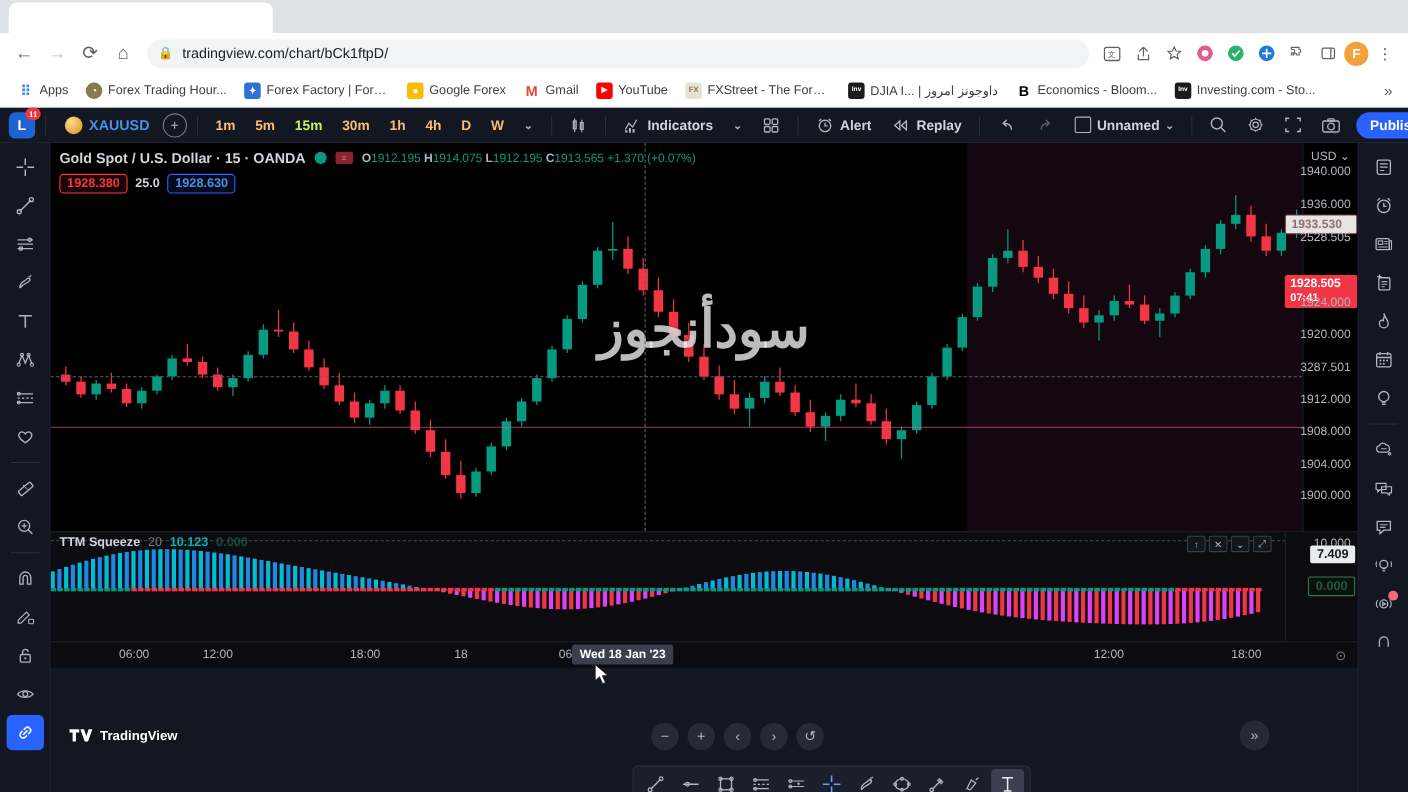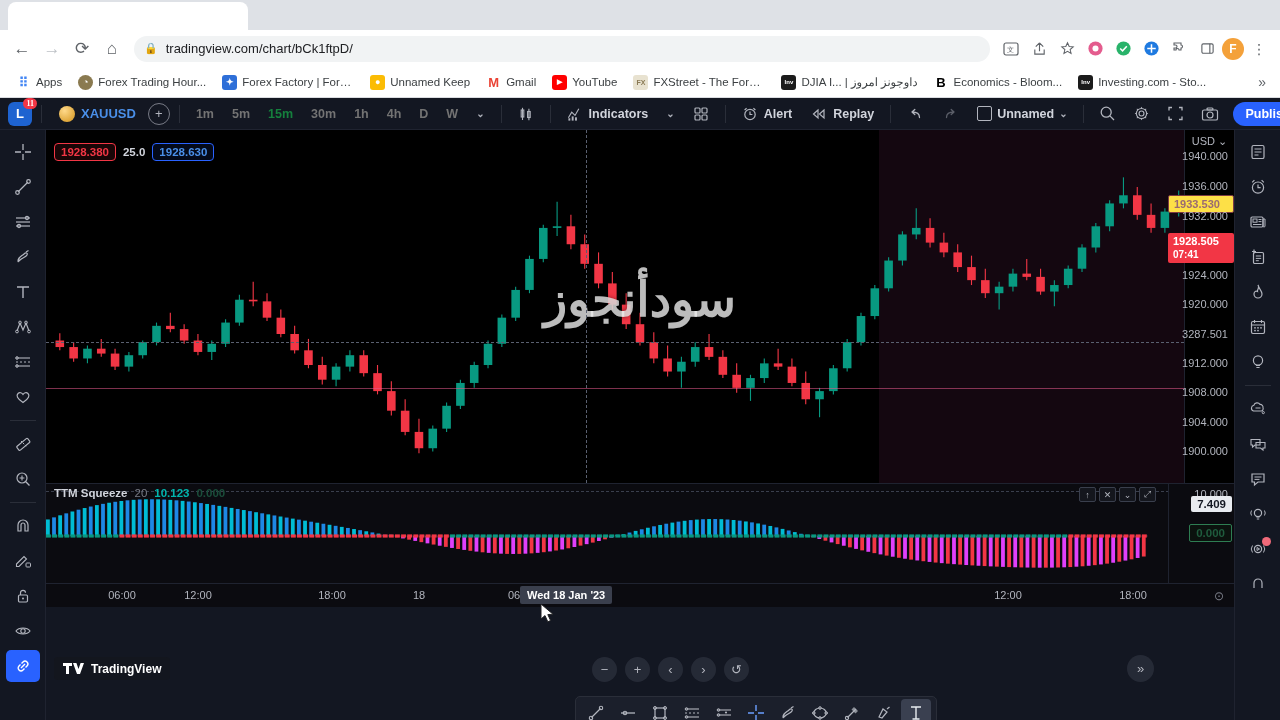--- a/index.html
+++ b/index.html
@@ -94,24 +94,24 @@
     width:16px;height:16px;border-radius:50%;
     background: radial-gradient(circle at 35% 30%, #ffd98a, #e0a83c 70%);
     flex:none;
   }
   .circle-btn {
     width:22px;height:22px;border-radius:50%;border:1.4px solid #787b86;
     display:flex;align-items:center;justify-content:center;color:#b2b5be;
     font-size:13px; flex:none;
   }
   .tfitem {
-    padding: 3px 7px; border-radius:4px; color:#737373; font-weight:bold;
+    padding: 3px 7px; border-radius:4px; color:#fdba74; font-weight:bold;
     font-size:12.5px; flex:none;
   }
-  .tfitem.active { color:#15803d; }
+  .tfitem.active { color:#bef264; }
   .tbtn {
     display:flex; align-items:center; gap:5px; padding: 4px 7px; border-radius:4px;
     color:#d1d4dc; font-weight:bold; font-size:12.5px; flex:none;
   }
   .tv-top-right { margin-left:auto; display:flex; align-items:center; gap:3px; }
   .publish-btn {
     background:#2962ff; color:#fff; border-radius:16px; padding: 5px 13px;
     font-size:12.5px; font-weight:bold; margin-left:4px;
   }
   .sq-icon { width:15px;height:15px;border:1.6px solid #b2b5be;border-radius:2px; flex:none;}
@@ -192,21 +192,21 @@
     background:#000; border-left:1px solid #1f2330; z-index: 7; font-size: 11px;
     color:#b2b5be;
   }
   .ps-head { text-align:center; padding: 5px 0 0; font-size:11px; color:#b2b5be; }
   .ps-tick { position:absolute; right: 6px; font-size: 11px; color:#b2b5be; }
   .ps-label {
     position:absolute; right: 0; width: 66px; padding: 2px 5px; font-size: 11px;
     font-weight:bold; border-radius:2px; text-align:left;
   }
   .ps-label.red { background:#f23645; color:#fff; }
-  .ps-label.outline { border:1px solid #7b3a42; color:#9a6a72; background:#fde047; }
+  .ps-label.outline { border:1px solid #7b3a42; color:#9a6a72; background:#e5e5e5; }
 
   
   .ind-pane {
     position:relative; height: 100px; background:#0b0b10;
     border-top: 1px solid #1f2330; overflow:hidden;
   }
   .ind-legend {
     position:absolute; top: 3px; left: 8px; font-size: 11.5px; z-index:6;
     display:flex; gap:7px; align-items:center;
   }
@@ -367,21 +367,21 @@
     <div class="bm">
       <span class="favicon" style="background:#8a7a50;border-radius:50%;">◔</span>
       <span class="bm-label">Forex Trading Hour...</span>
     </div>
     <div class="bm">
       <span class="favicon" style="background:#2e6fd8;">✦</span>
       <span class="bm-label">Forex Factory | Fore...</span>
     </div>
     <div class="bm">
       <span class="favicon" style="background:#fbbc04;color:#fff;">●</span>
-      <span class="bm-label">Unnamed Keep</span>
+      <span class="bm-label">Google Forex</span>
     </div>
     <div class="bm">
       <span class="favicon" style="background:transparent;color:#ea4335;font-size:13px;">M</span>
       <span class="bm-label">Gmail</span>
     </div>
     <div class="bm">
       <span class="favicon" style="background:#ff0000;border-radius:3px;font-size:7px;">▶</span>
       <span class="bm-label">YouTube</span>
     </div>
     <div class="bm">
@@ -622,20 +622,26 @@
         </div>
       </div>
 
       <div class="chart-col">
 
         <div class="chart-area">
           <div class="chart-right-zone"></div>
           <div class="pink-line"></div>
 
           <div class="chart-legend">
+            <div class="legend-row1">
+              <span class="legend-title">Gold Spot / U.S. Dollar · 15 · OANDA</span>
+              <span class="legend-eye"></span>
+              <span class="legend-sq">≡</span>
+              <span class="ohlc"><b>O</b><span>1912.195</span> <b>H</b><span>1914.075</span> <b>L</b><span>1912.195</span> <b>C</b><span>1913.565</span> <span>+1.370 (+0.07%)</span></span>
+            </div>
             <div class="legend-row2">
               <span class="pill">1928.380</span>
               <span class="legend-num">25.0</span>
               <span class="pill blue">1928.630</span>
             </div>
           </div>
 
           <svg class="candles" viewBox="0 0 1168 353" preserveAspectRatio="none">
               <line x1="13.581395348837209" y1="199.76590909090982" x2="13.581395348837209" y2="216.61363636363637" stroke="#f23645" stroke-width="1.1"></line>
               <rect x="9.371162790697674" y="206.98636363636325" width="8.42046511627907" height="6.418181818181495" fill="#f23645"></rect>
@@ -815,22 +821,22 @@
           <div class="crosshair-h"></div>
 
           <div class="price-scale">
             <div class="ps-head">
               <span>USD</span>
               <span>⌄</span>
             </div>
             <div class="ps-tick" style="top:20px;">1940.000</div>
             <div class="ps-tick" style="top:50px;">1936.000</div>
             <div class="ps-label outline" style="top:65px;">1933.530</div>
-            <div class="ps-tick" style="top:80px;">1932.000</div>
-            <div class="ps-label red" style="top:103px;line-height:13px;">
+            <div class="ps-tick" style="top:80px;">2528.505</div>
+            <div class="ps-label red" style="top:120px;line-height:13px;">
               <div>1928.505</div>
               <div style="font-size:10px;">07:41</div>
             </div>
             <div class="ps-tick" style="top:139px;">1924.000</div>
             <div class="ps-tick" style="top:168px;">1920.000</div>
             <div class="ps-tick" style="top:198px;">3287.501</div>
             <div class="ps-tick" style="top:227px;">1912.000</div>
             <div class="ps-tick" style="top:256px;">1908.000</div>
             <div class="ps-tick" style="top:286px;">1904.000</div>
             <div class="ps-tick" style="top:315px;">1900.000</div>

